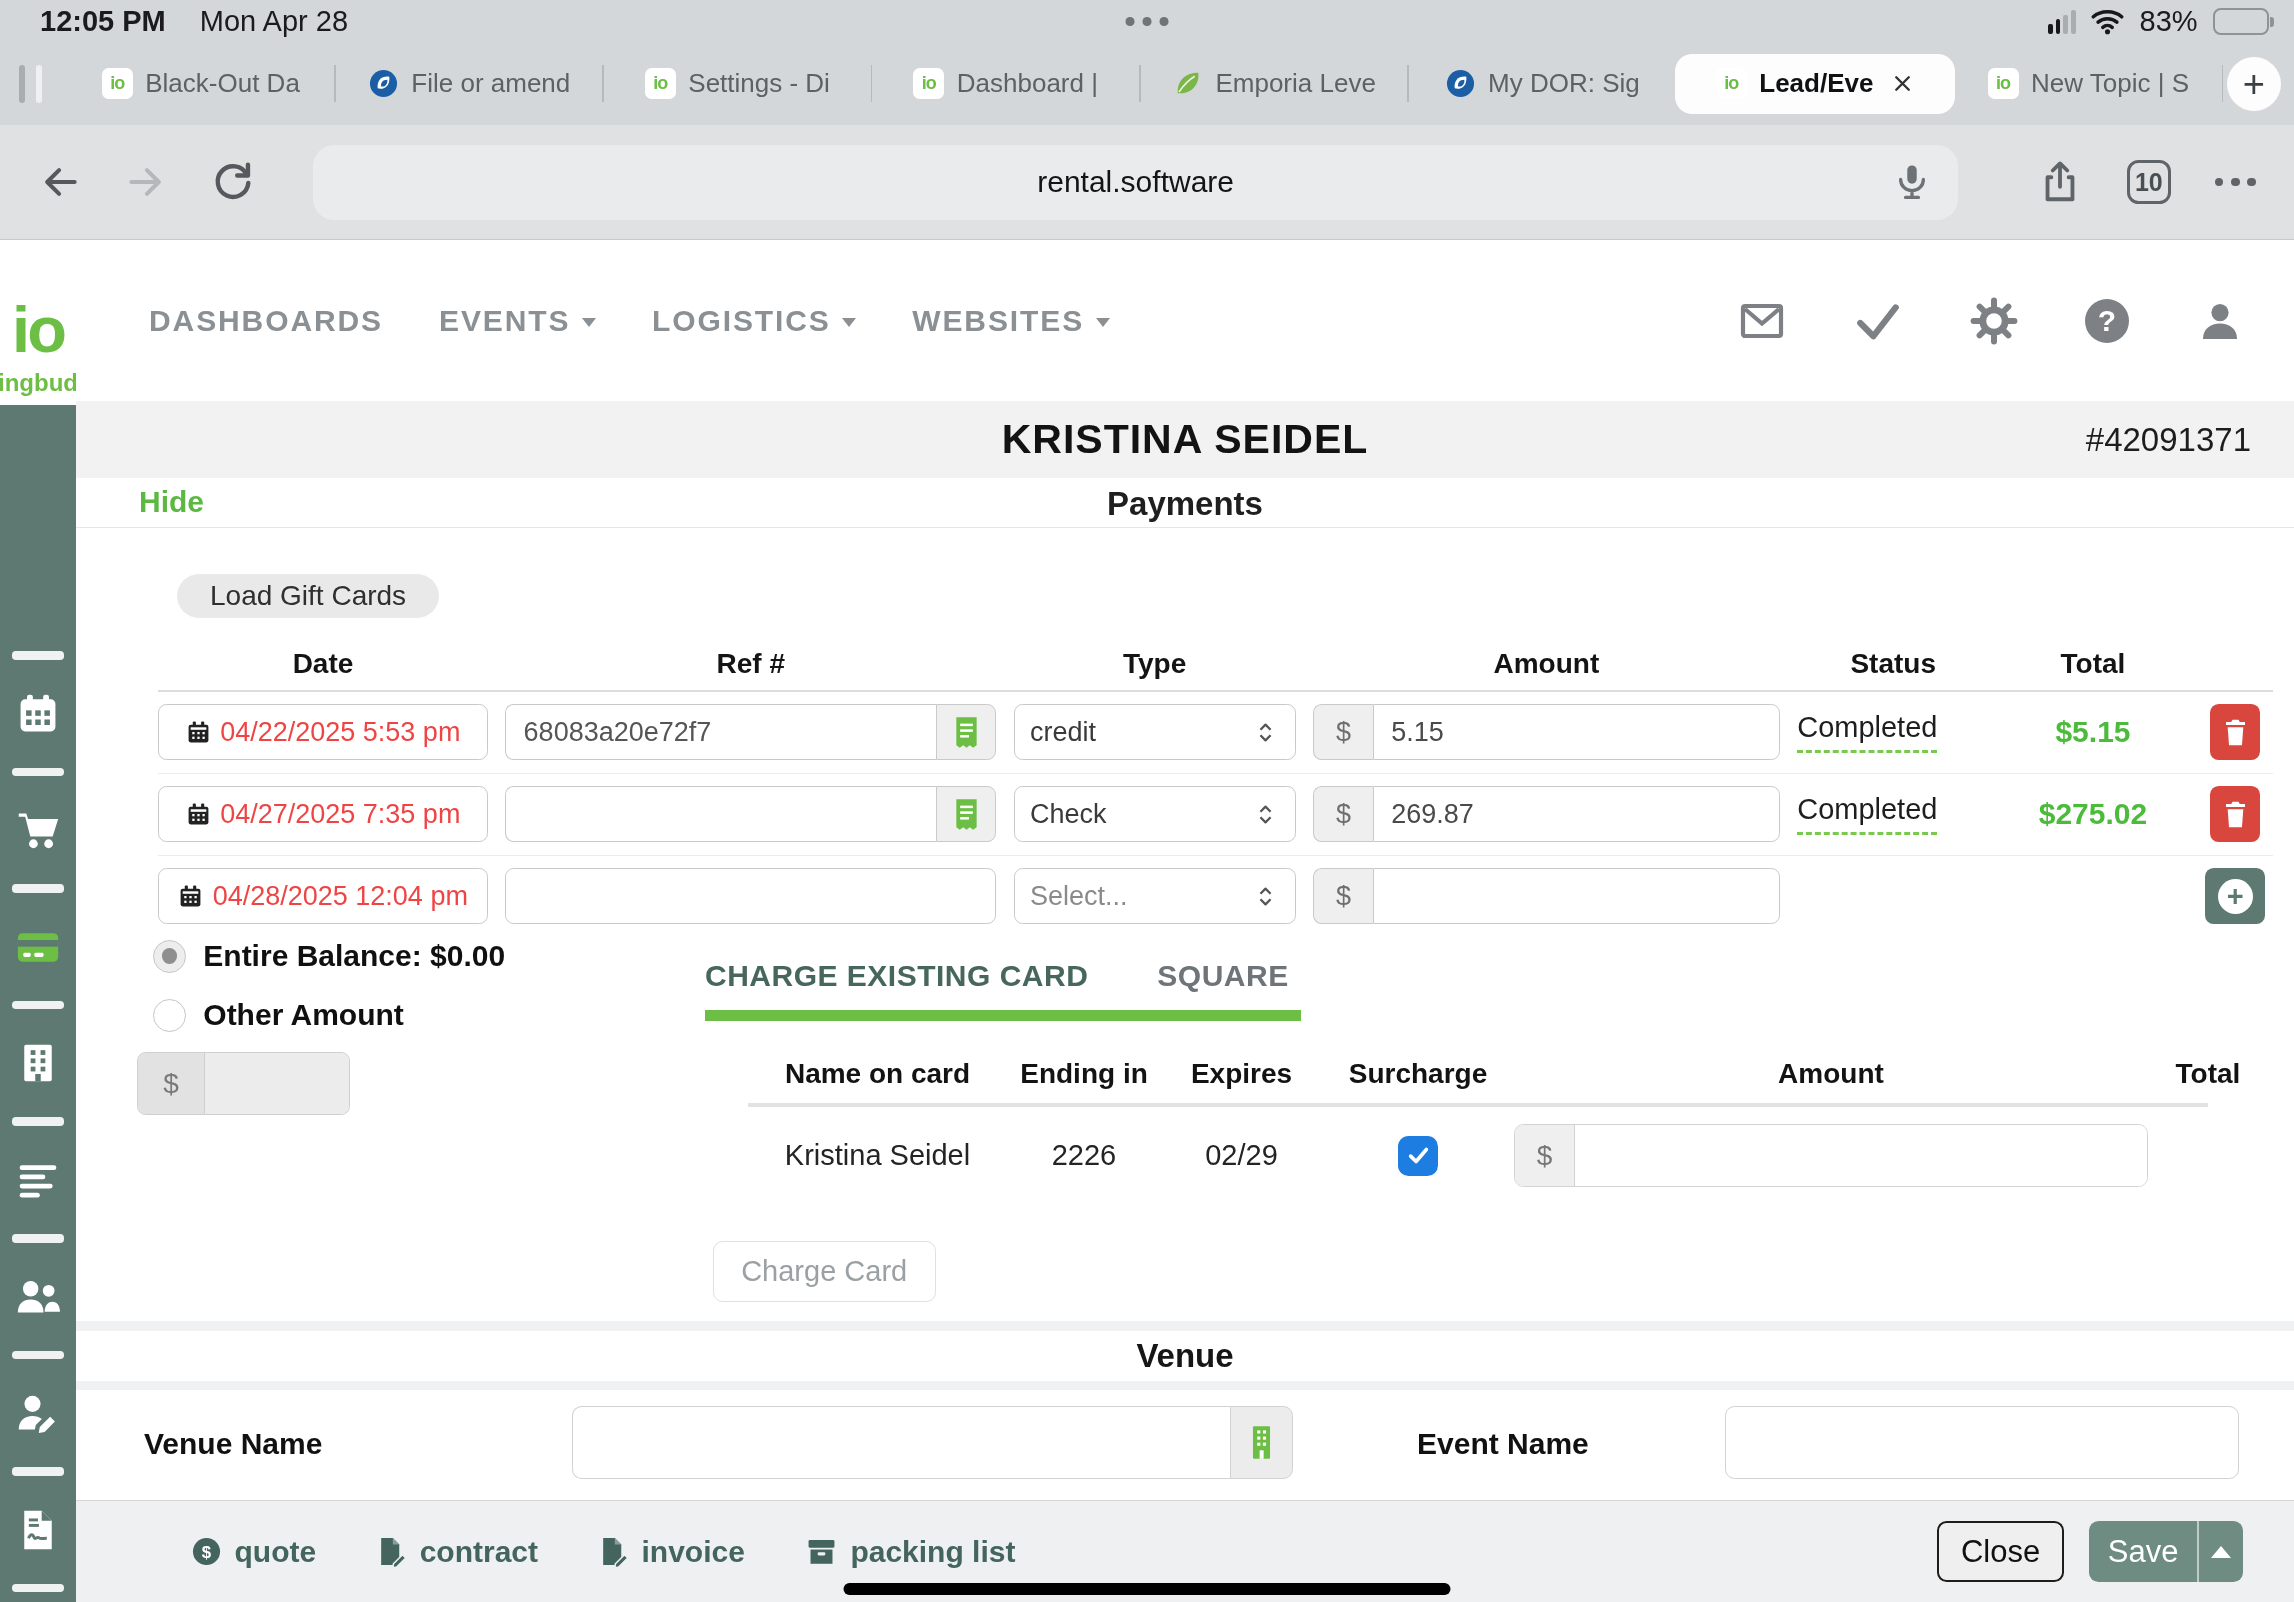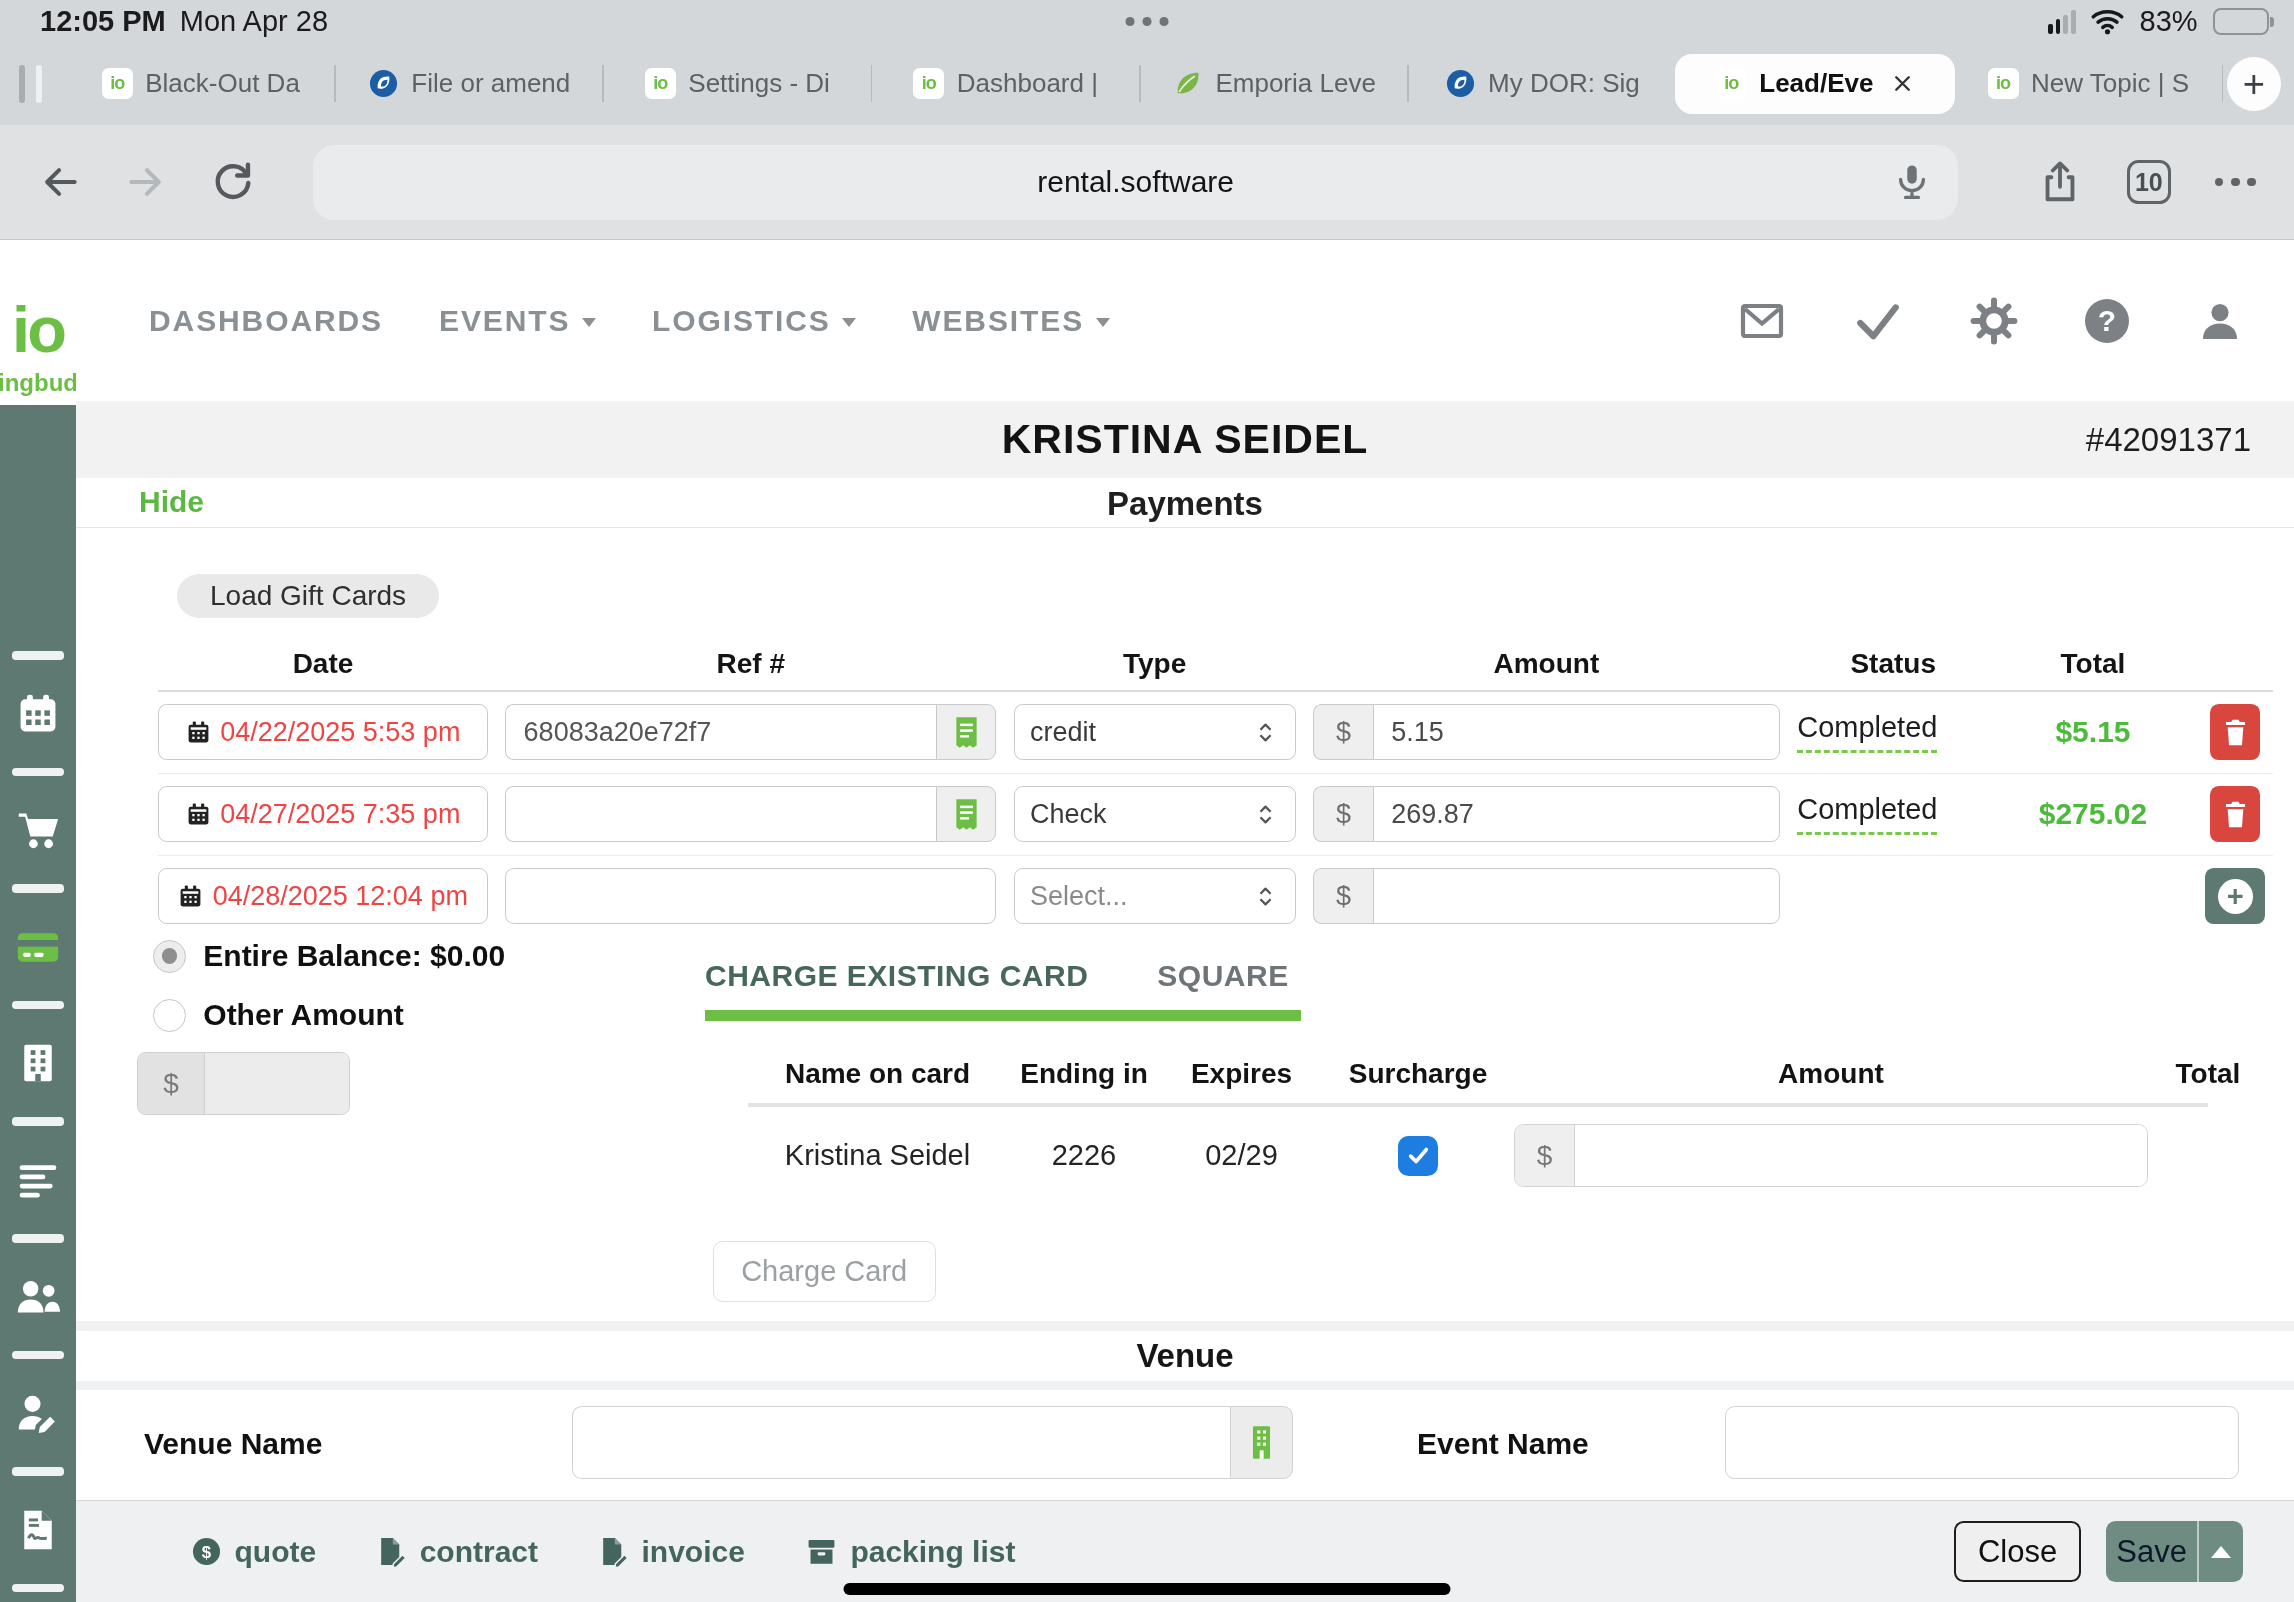--- a/index.html
+++ b/index.html
@@ -5,21 +5,21 @@
   * { box-sizing: border-box; }
   body { margin:0; background:#222; }
   .screen {
     position:relative; width:2294px; height:1602px; overflow:hidden;
     background:#fff; font-family:"Liberation Sans", sans-serif; color:#222;
   }
   svg { display:block; }
 
   
   .statusbar{position:absolute;top:0;left:0;right:0;height:42px;background:#d4d7da;display:flex;align-items:center;font-size:29px;color:#1b1b1d;}
-  .sb-left{display:flex;gap:14px;padding-left:40px;align-items:center;}
+  .sb-left{display:flex;gap:34px;padding-left:40px;align-items:center;}
   .sb-time{font-weight:700;}
   .sb-dots{position:absolute;left:50%;transform:translateX(-50%);display:flex;gap:8.6px;top:17.3px;}
   .sb-dots i{width:8.6px;height:8.6px;border-radius:50%;background:#6f7478;}
   .sb-right{position:absolute;right:25px;top:0;height:42px;display:flex;align-items:center;gap:15.4px;}
   .sig{display:flex;align-items:flex-end;gap:2.9px;height:25px;}
   .sig i{width:4.8px;border-radius:1.9px;background:#17181a;display:block;}
   .sig i:nth-child(1){height:9.6px;} .sig i:nth-child(2){height:14.4px;}
   .sig i:nth-child(3){height:19px;background:#a9adb0;} .sig i:nth-child(4){height:24px;background:#a9adb0;}
   .batt{width:56px;height:27px;border:2.4px solid #8f9397;border-radius:7.7px;position:relative;padding:2.9px;}
   .batt .lvl{height:100%;width:82%;background:#101112;border-radius:3.8px;}
@@ -148,21 +148,21 @@
   .vinput1 .attach{width:63px;background:#ececec;border:1.9px solid #d2d2d2;border-radius:0 9.6px 9.6px 0;display:flex;align-items:center;justify-content:center;}
   .vinput2{position:absolute;left:1649px;top:1.9px;width:514px;height:73px;border:1.9px solid #d2d2d2;border-radius:9.6px;outline:none;font-size:28px;padding:0 17.3px;font-family:inherit;}
 
   
   .footer{position:absolute;left:0;right:0;bottom:0;height:102px;background:#eef0f1;border-top:1.9px solid #d5d7d8;display:flex;align-items:center;padding-left:115px;}
   .fact{display:flex;align-items:center;gap:12.5px;margin-right:60px;color:#44655d;}
   .fact span{font-size:30px;font-weight:700;}
   .fbtns{margin-left:auto;margin-right:51px;display:flex;gap:25px;align-items:center;}
   .closebtn{width:127px;height:61px;background:#efefef;border:2.9px solid #1d1d1d;border-radius:9.6px;font-size:31px;color:#111;display:flex;align-items:center;justify-content:center;}
   .savebtn{height:61px;border-radius:9.6px;background:#6f8c82;display:flex;align-items:stretch;overflow:hidden;}
-  .savemain{width:91px;display:flex;align-items:center;justify-content:center;color:#0f172a;font-size:31px;}
+  .savemain{width:108px;display:flex;align-items:center;justify-content:center;color:#ffffff;font-size:31px;}
   .savesep{width:1.9px;background:rgba(255,255,255,0.55);}
   .savecaret{width:44px;display:flex;align-items:center;justify-content:center;}
   .savecaret i{width:0;height:0;border-left:10.6px solid transparent;border-right:10.6px solid transparent;border-bottom:12.5px solid #fff;}
 
   .homebar{position:absolute;left:50%;transform:translateX(-50%);bottom:6.7px;width:607px;height:12.5px;border-radius:6.7px;background:#000;z-index:30;}
 </style>
 </head>
 <body>
 
 <div class="screen">

